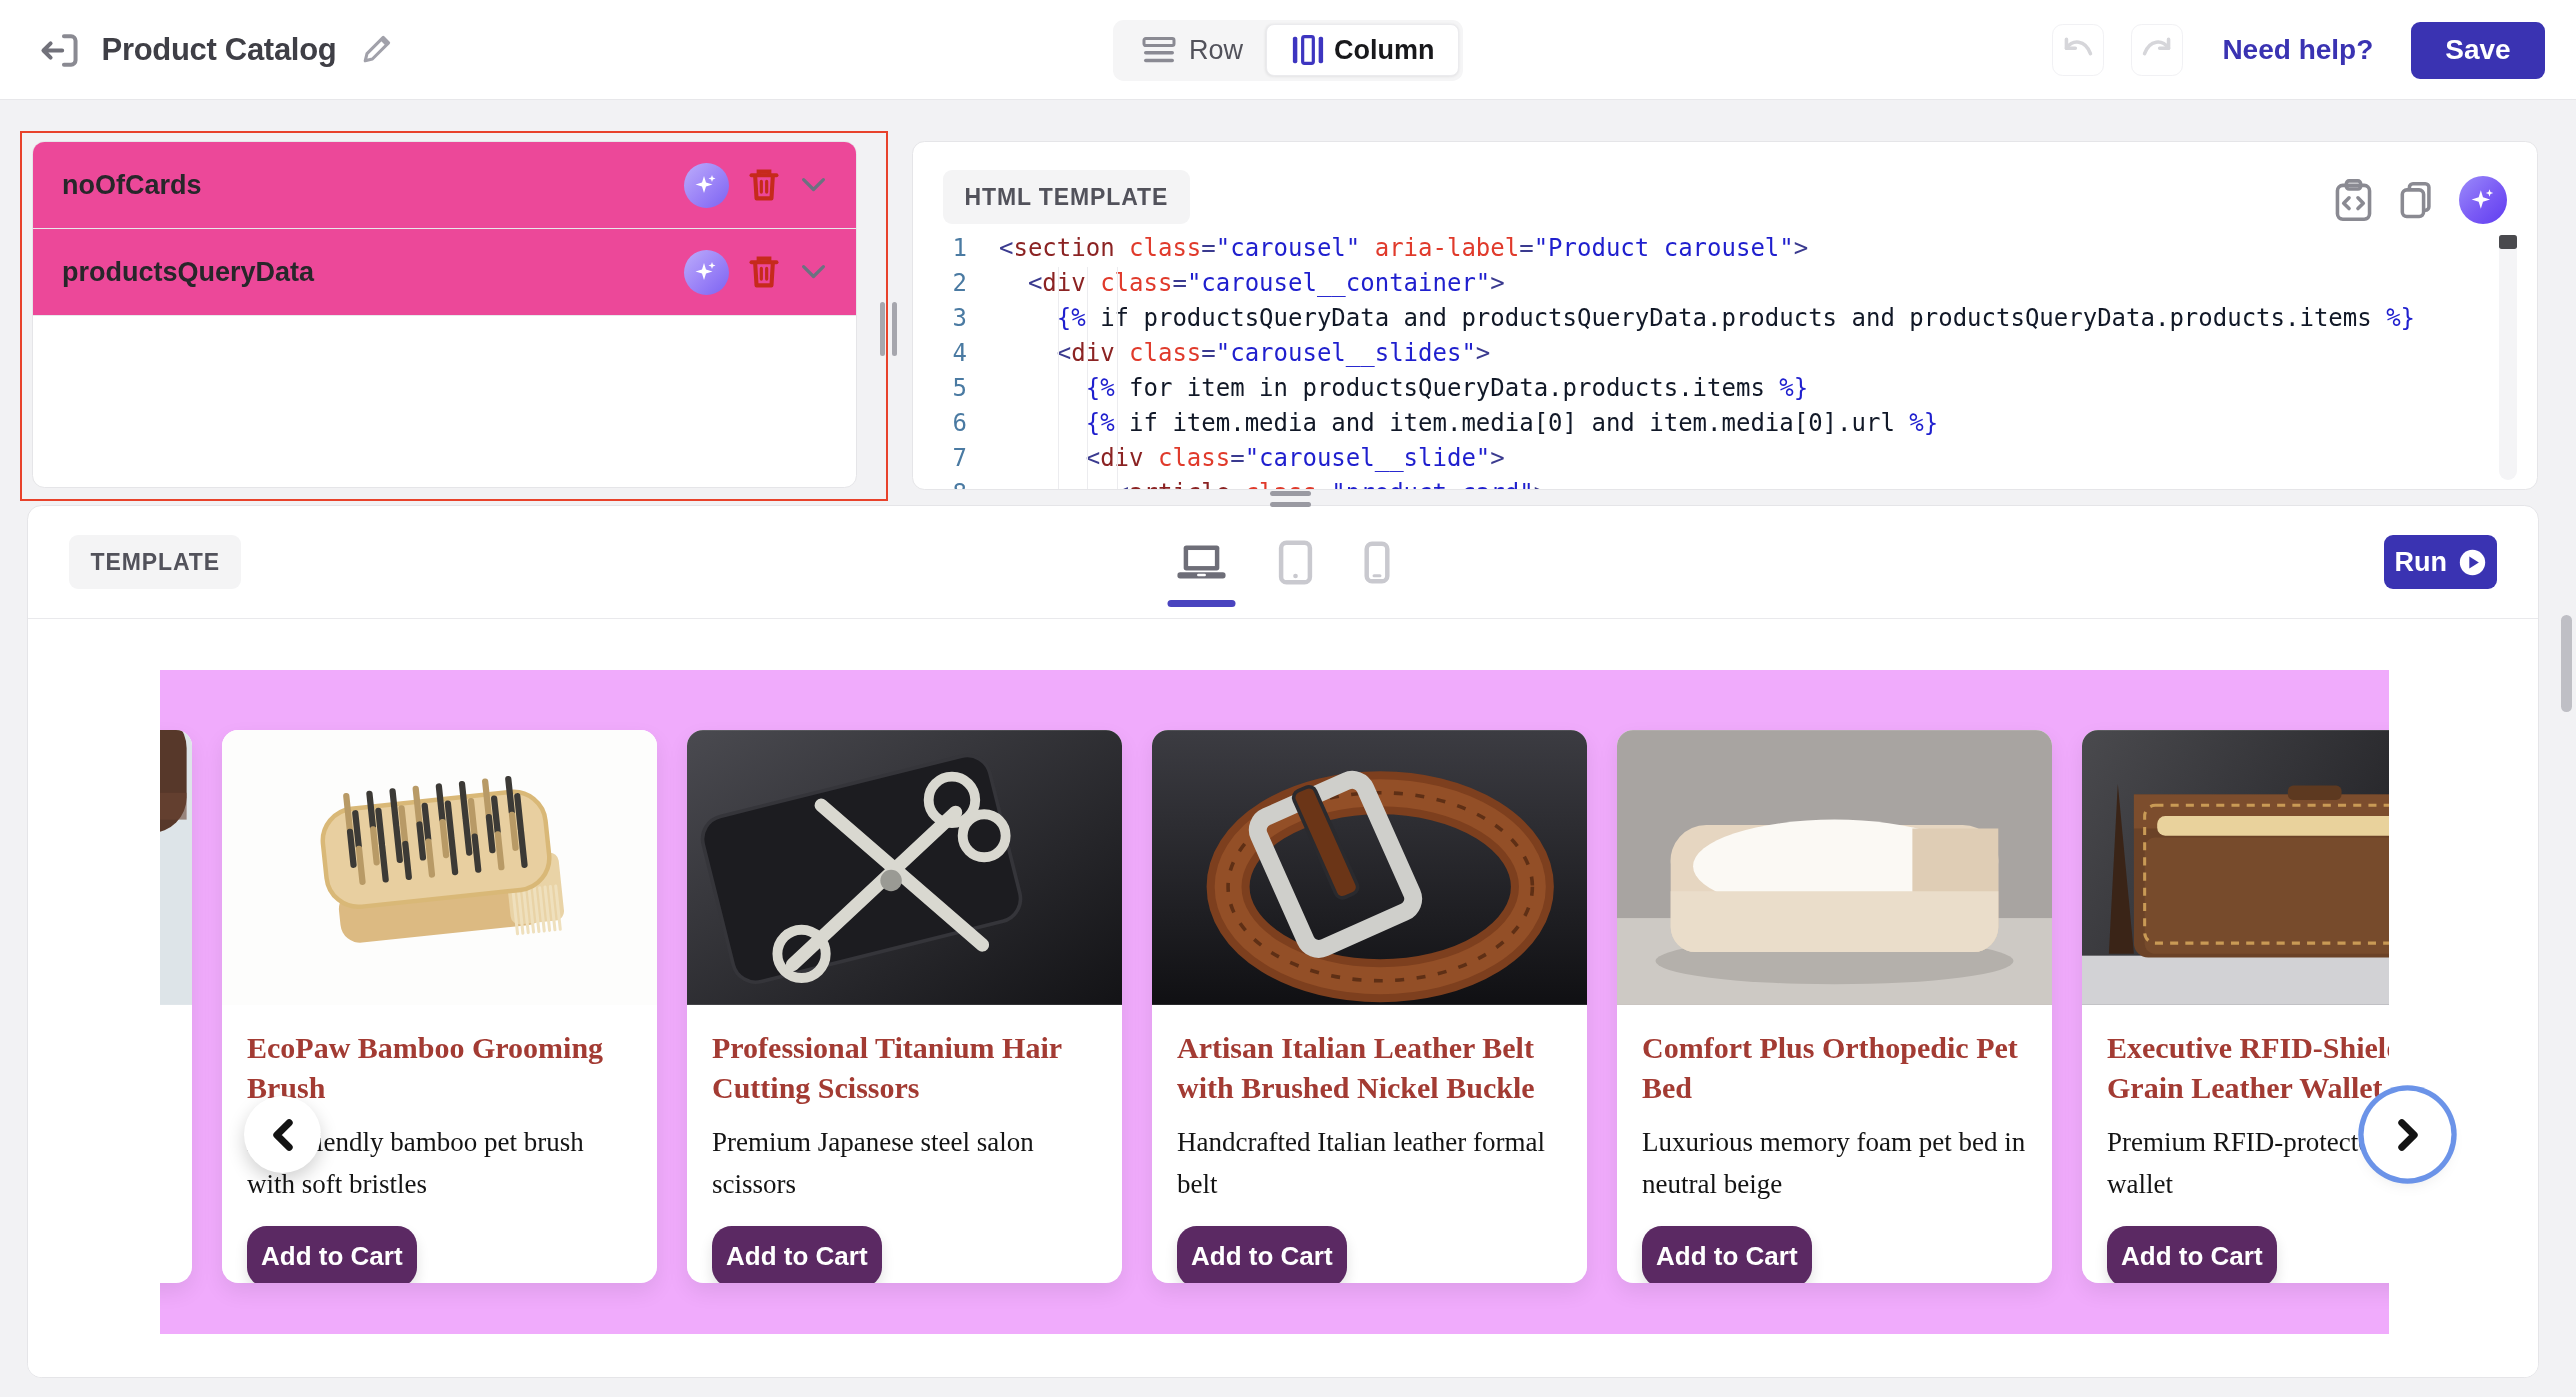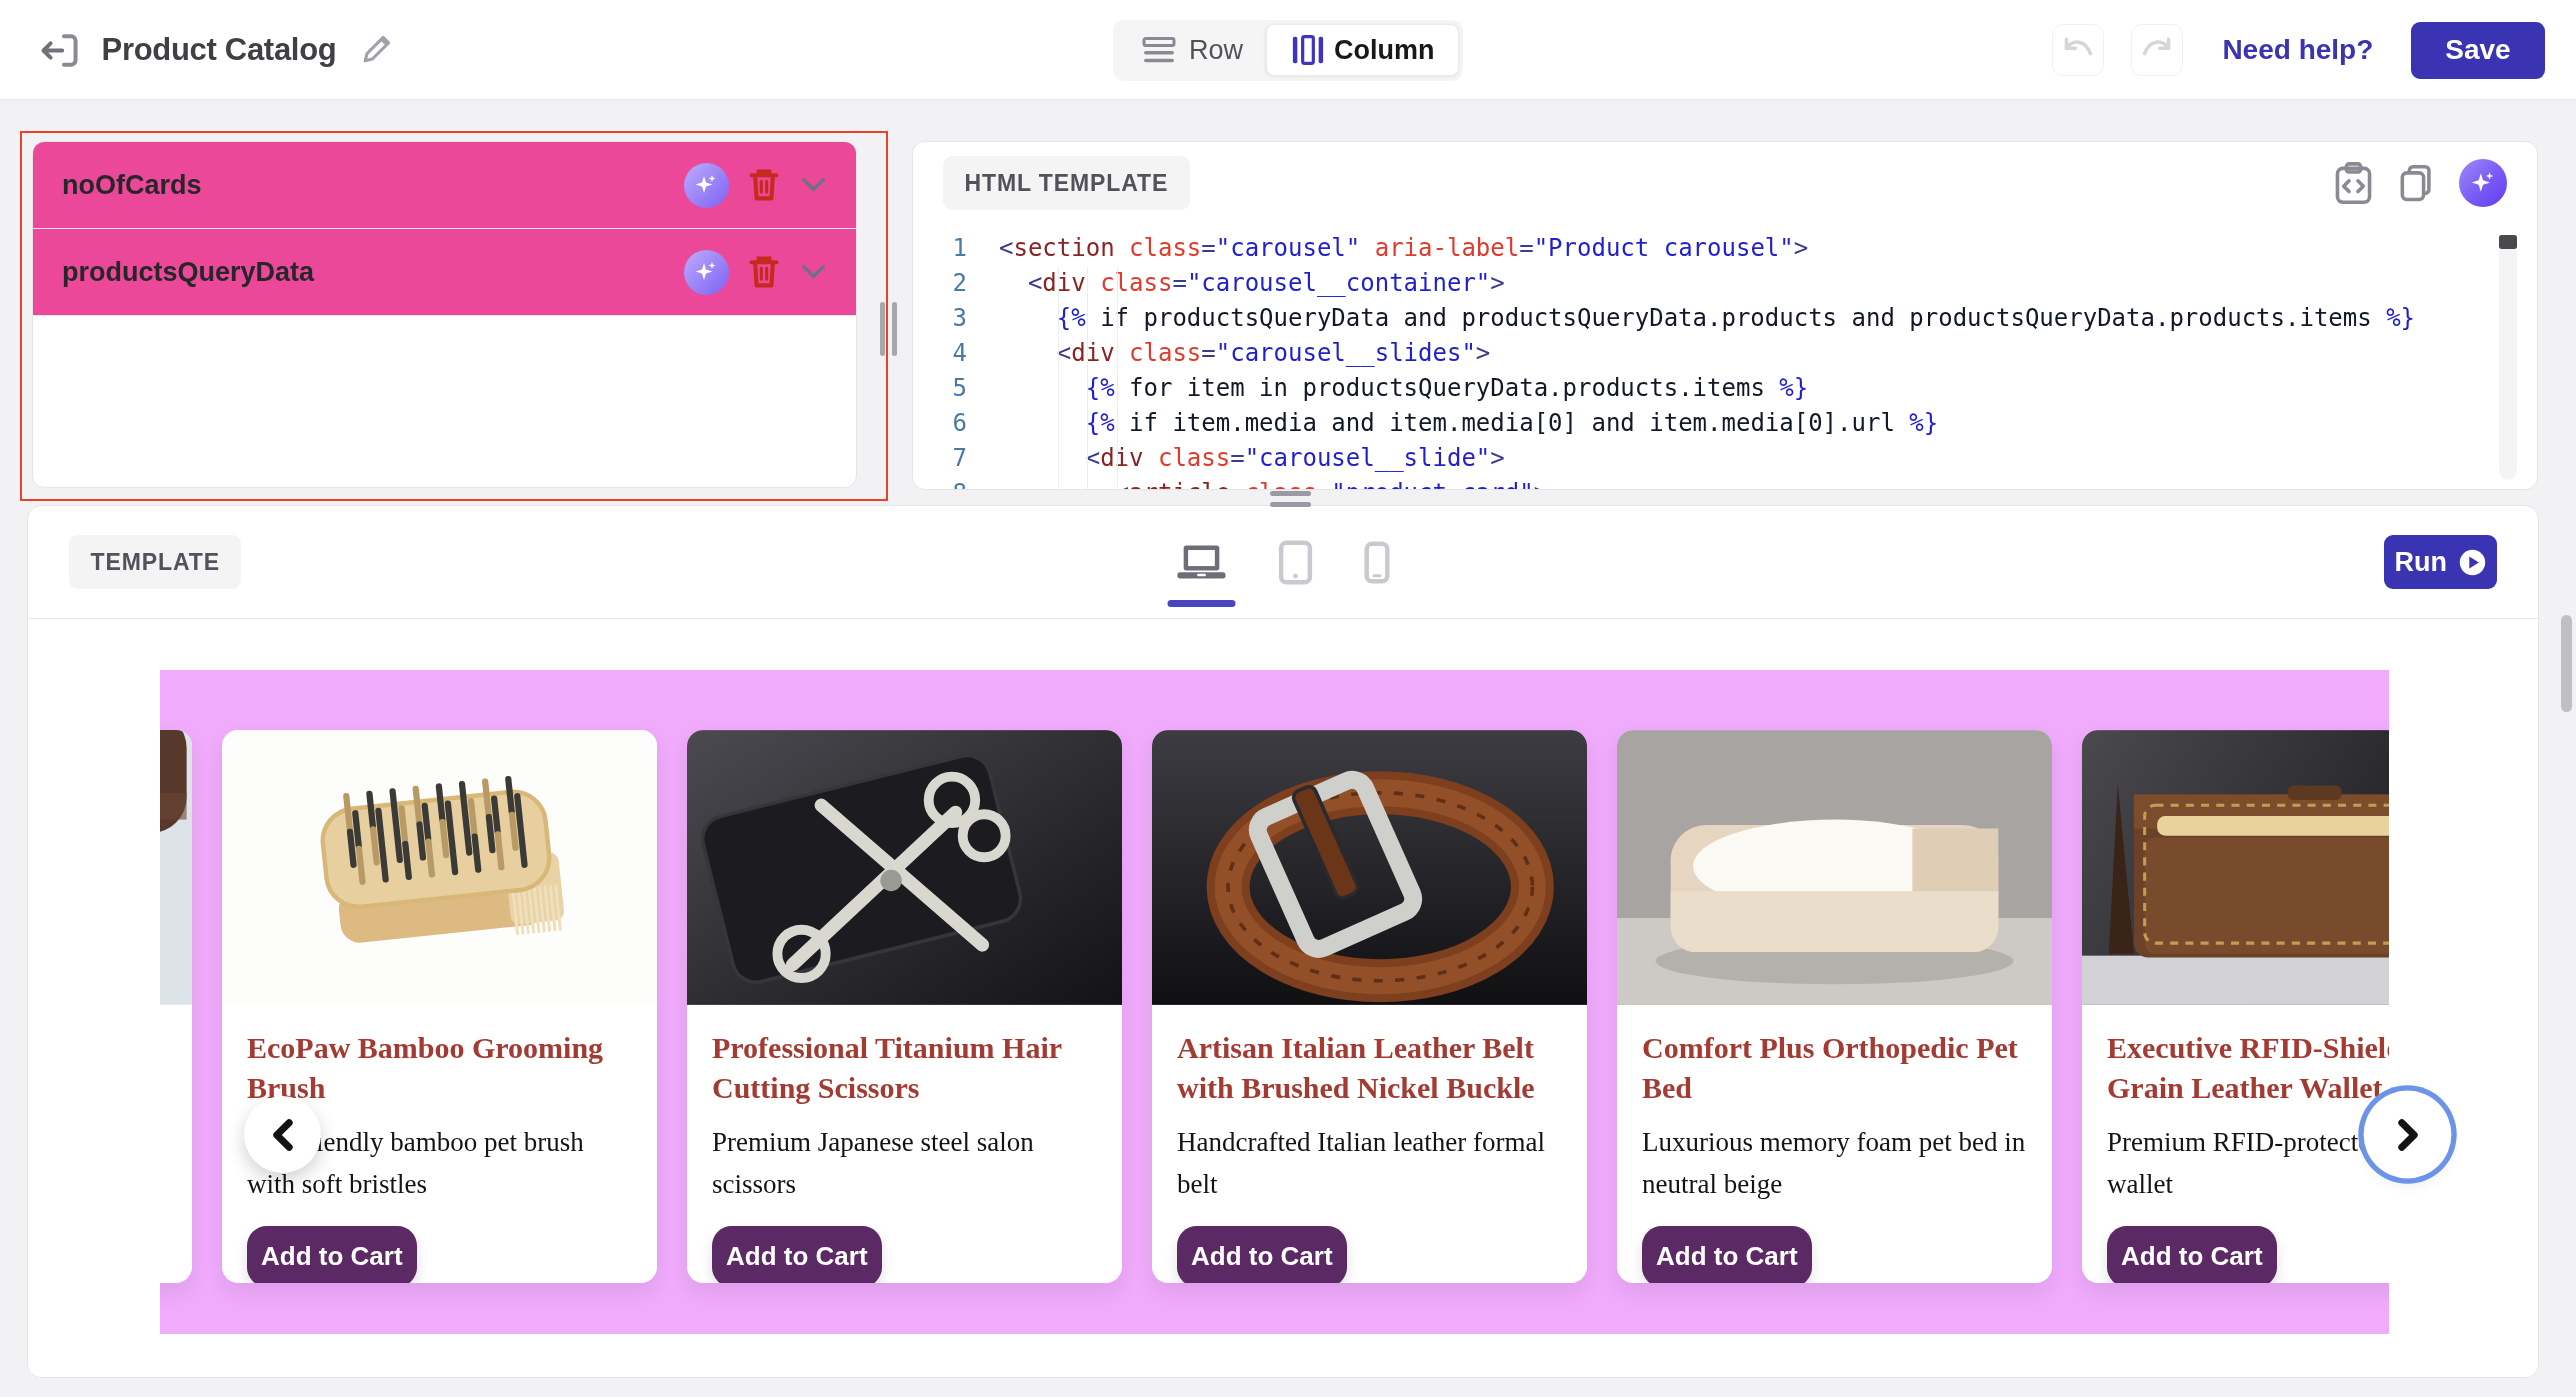--- a/index.html
+++ b/index.html
@@ -45,21 +45,21 @@
   .ds-row { height:87px; display:flex; align-items:center; padding:0 29px; background:#ec4899;
             border-bottom:0.9px solid #e8e8eb; }
   .ds-name { font-size:27px; font-weight:bold; color:#27272a; }
   .ds-row-right { margin-left:auto; display:flex; align-items:center; gap:19.7px; }
   .v-handle { position:absolute; left:880px; top:302px; display:flex; gap:6.3px; z-index:6; }
   .v-handle span { width:5.4px; height:54px; border-radius:2.7px; background:#a6a6ad; }
 
   
   .tpl-panel { position:absolute; left:912px; top:141px; width:1626px; height:349px; background:#fff;
                border:0.9px solid #e5e5e8; border-radius:12.5px; overflow:hidden; z-index:3; }
-  .tpl-head { height:82px; display:flex; align-items:center; padding:0 30px; }
+  .tpl-head { height:82px; display:flex; align-items:flex-end; padding:0 30px; }
   .tpl-head-right { margin-left:auto; display:flex; align-items:center; gap:23px; }
   .code-area { position:absolute; left:0; top:89px; right:0; bottom:0;
                font-family:"DejaVu Sans Mono", monospace; font-size:24px; line-height:35px; }
   .cline { display:flex; white-space:pre; }
   .ln { width:54px; text-align:right; color:#4a7aa2; margin-right:32px; flex:0 0 auto; }
   .t-tag { color:#8b2323; } .t-attr { color:#e03a2b; } .t-val { color:#1f1fce; }
   .t-pun { color:#3a3a8f; } .t-jinja { color:#1f1fce; } .t-txt { color:#111827; }
   .guide { position:absolute; top:36px; bottom:0; width:0.9px; background:#ececef; }
   .code-thumb { position:absolute; right:19.7px; top:93px; width:18px; height:14.3px; background:#4a4a4e; border-radius:2.7px; }
   .code-track { position:absolute; right:19.7px; top:93px; bottom:9px; width:18px; background:#f4f4f6; border-radius:9px; z-index:-1; }

